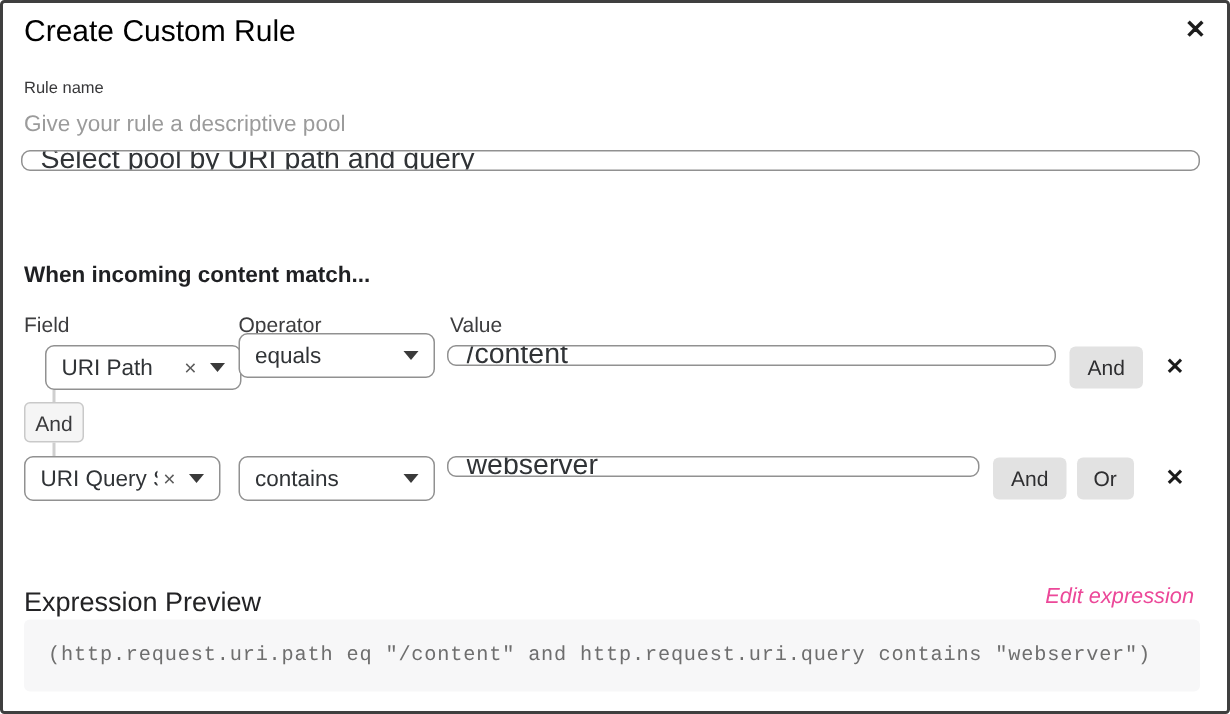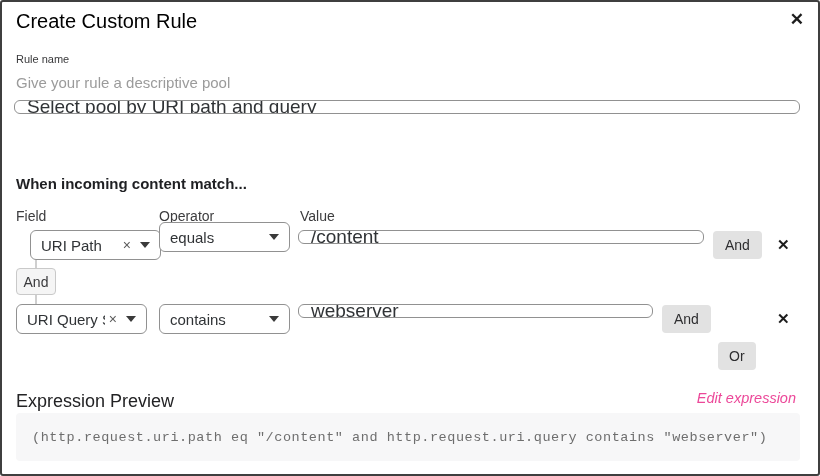--- a/index.html
+++ b/index.html
@@ -62,21 +62,21 @@
   .dd-op-2    { left:157px; top:302px; }
   .val-2      { left:296px; top:302px; width:355px; }
 
   .conn-btn {
     position:absolute; height:28px; border:none; border-radius:4px;
     background:#e2e2e2; color:#2e2e30; font-size:14px;
     font-family:inherit; cursor:pointer; padding:0 12px;
   }
   .and-1 { left:711px; top:229px; }
   .and-2 { left:660px; top:303px; }
-  .or-2  { left:716px; top:303px; padding:0 11px;margin-top:37px; }
+  .or-2  { left:716px; top:303px; padding:0 11px; }
 
   .row-delete {
     position:absolute; background:none; border:none; cursor:pointer;
     font-size:15px; font-weight:700; color:#1c1c1c;
     font-family:inherit; line-height:1; padding:2px;
   }
   .del-1 { left:773px; top:233px; }
   .del-2 { left:773px; top:307px; }
 
   .conn-line { position:absolute; left:33px; width:2px; background:#cfcfcf; }

